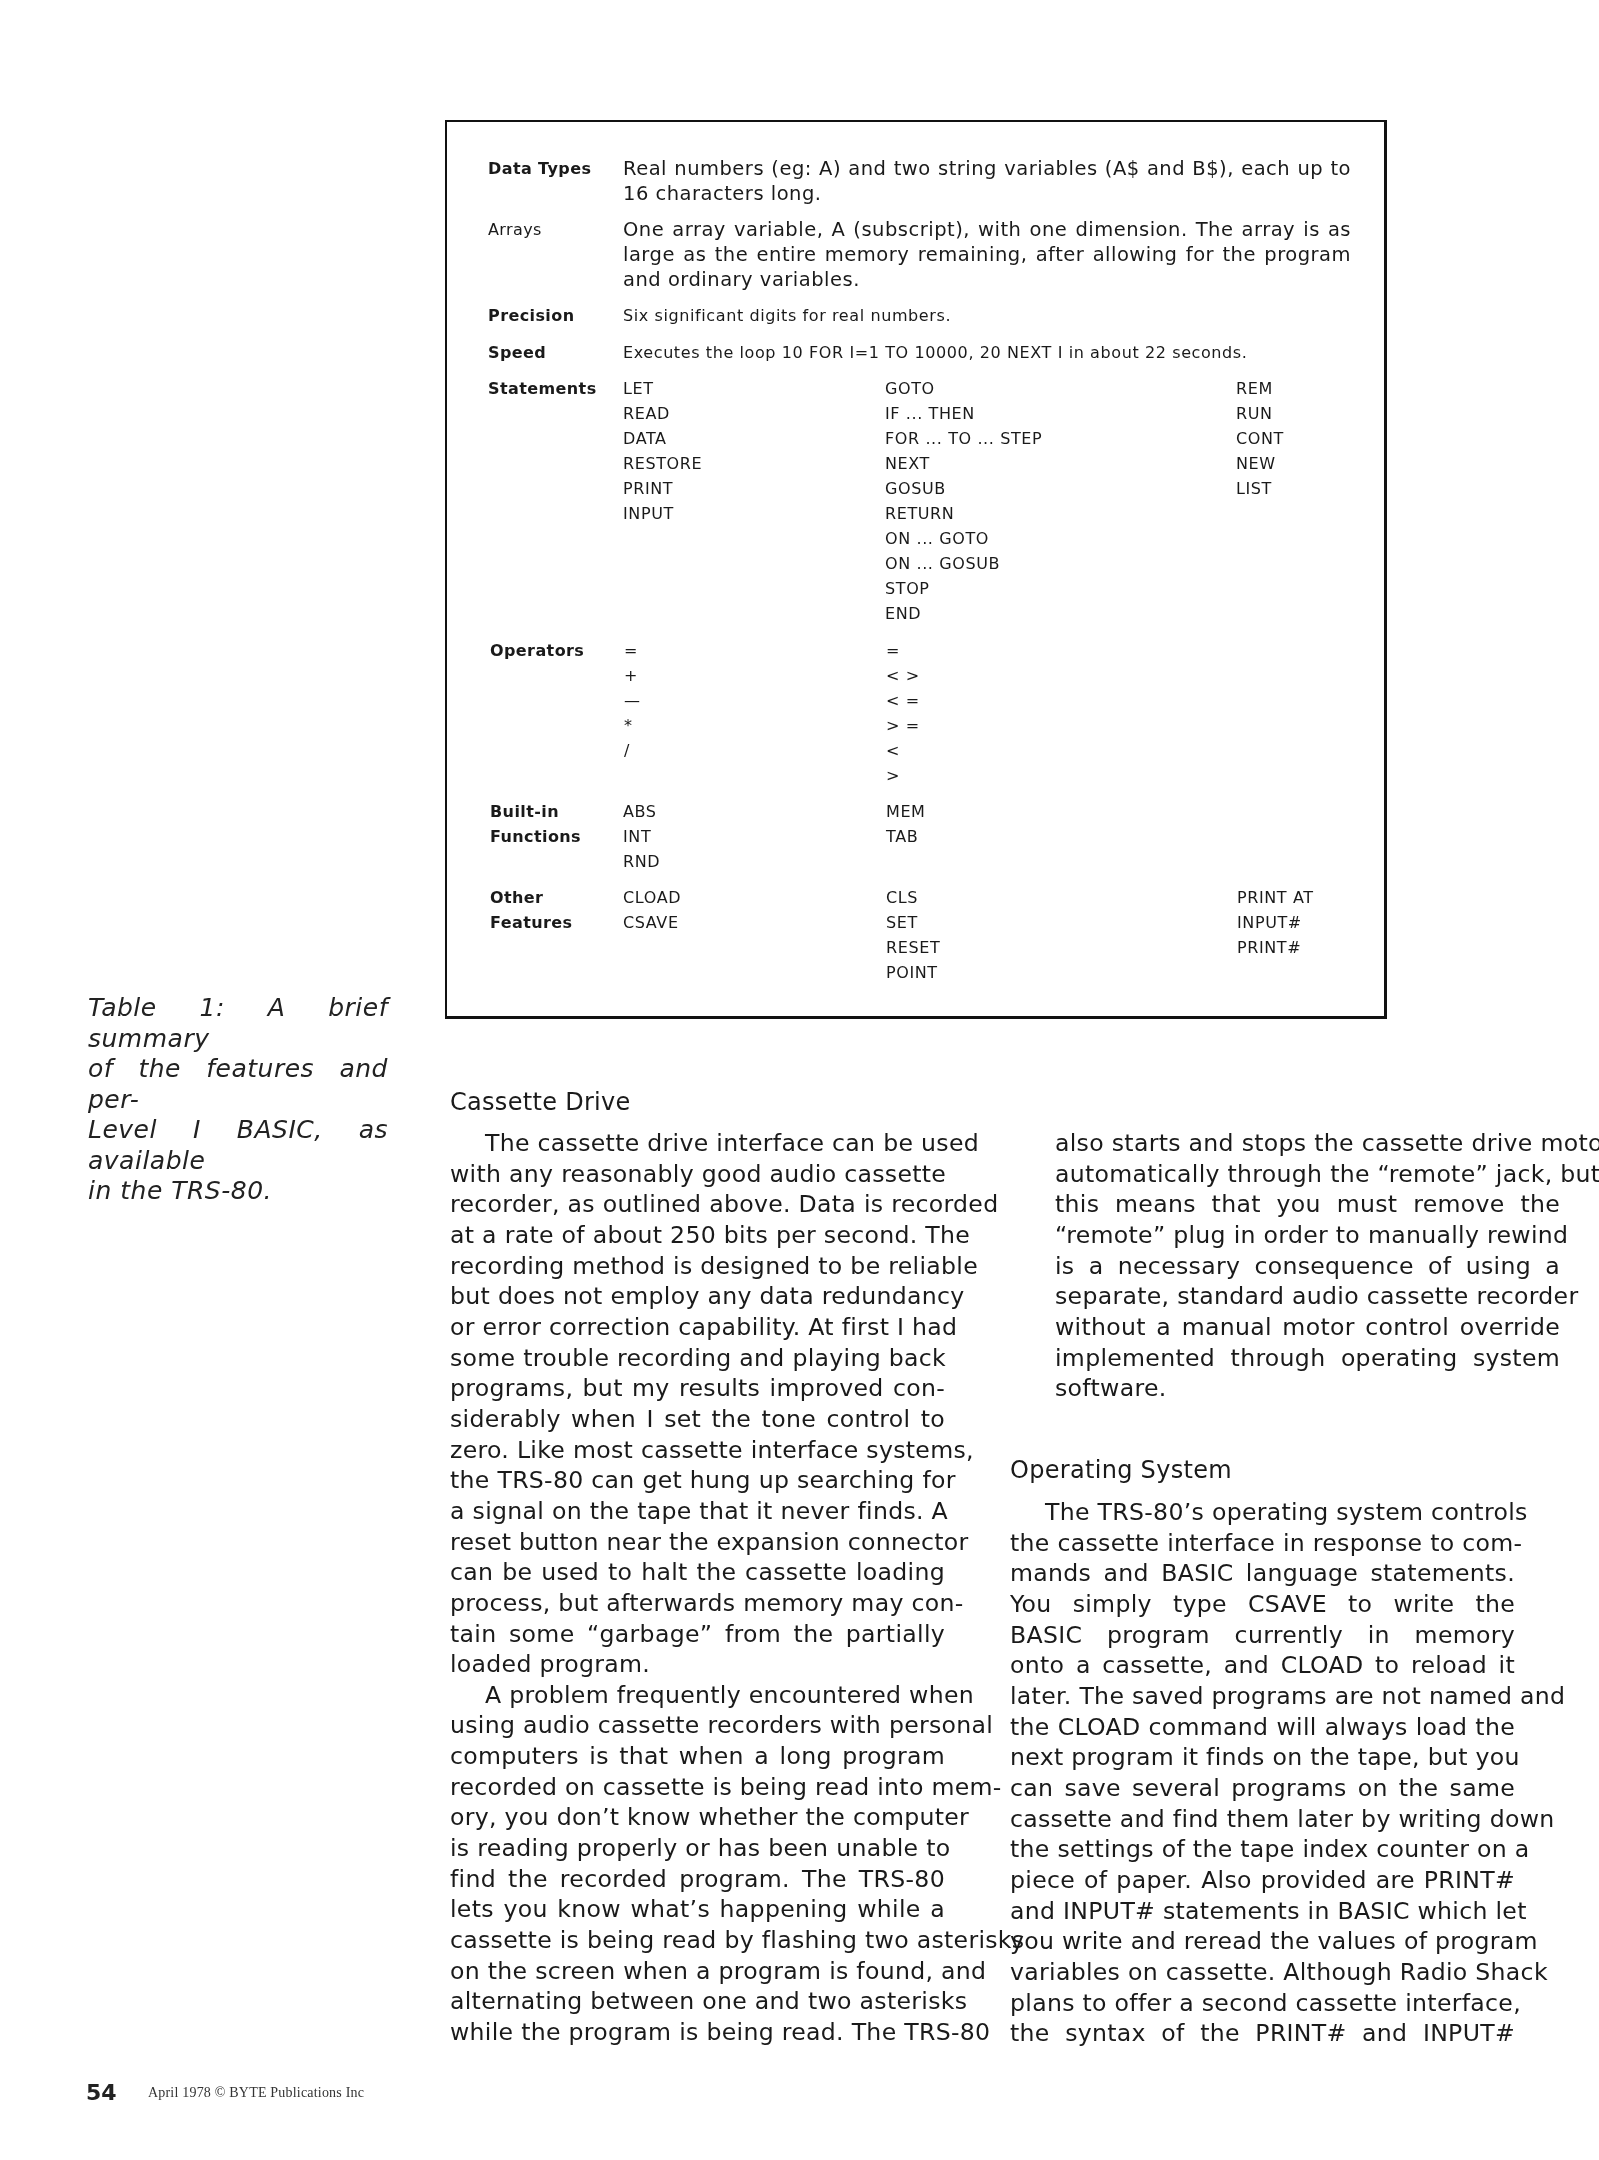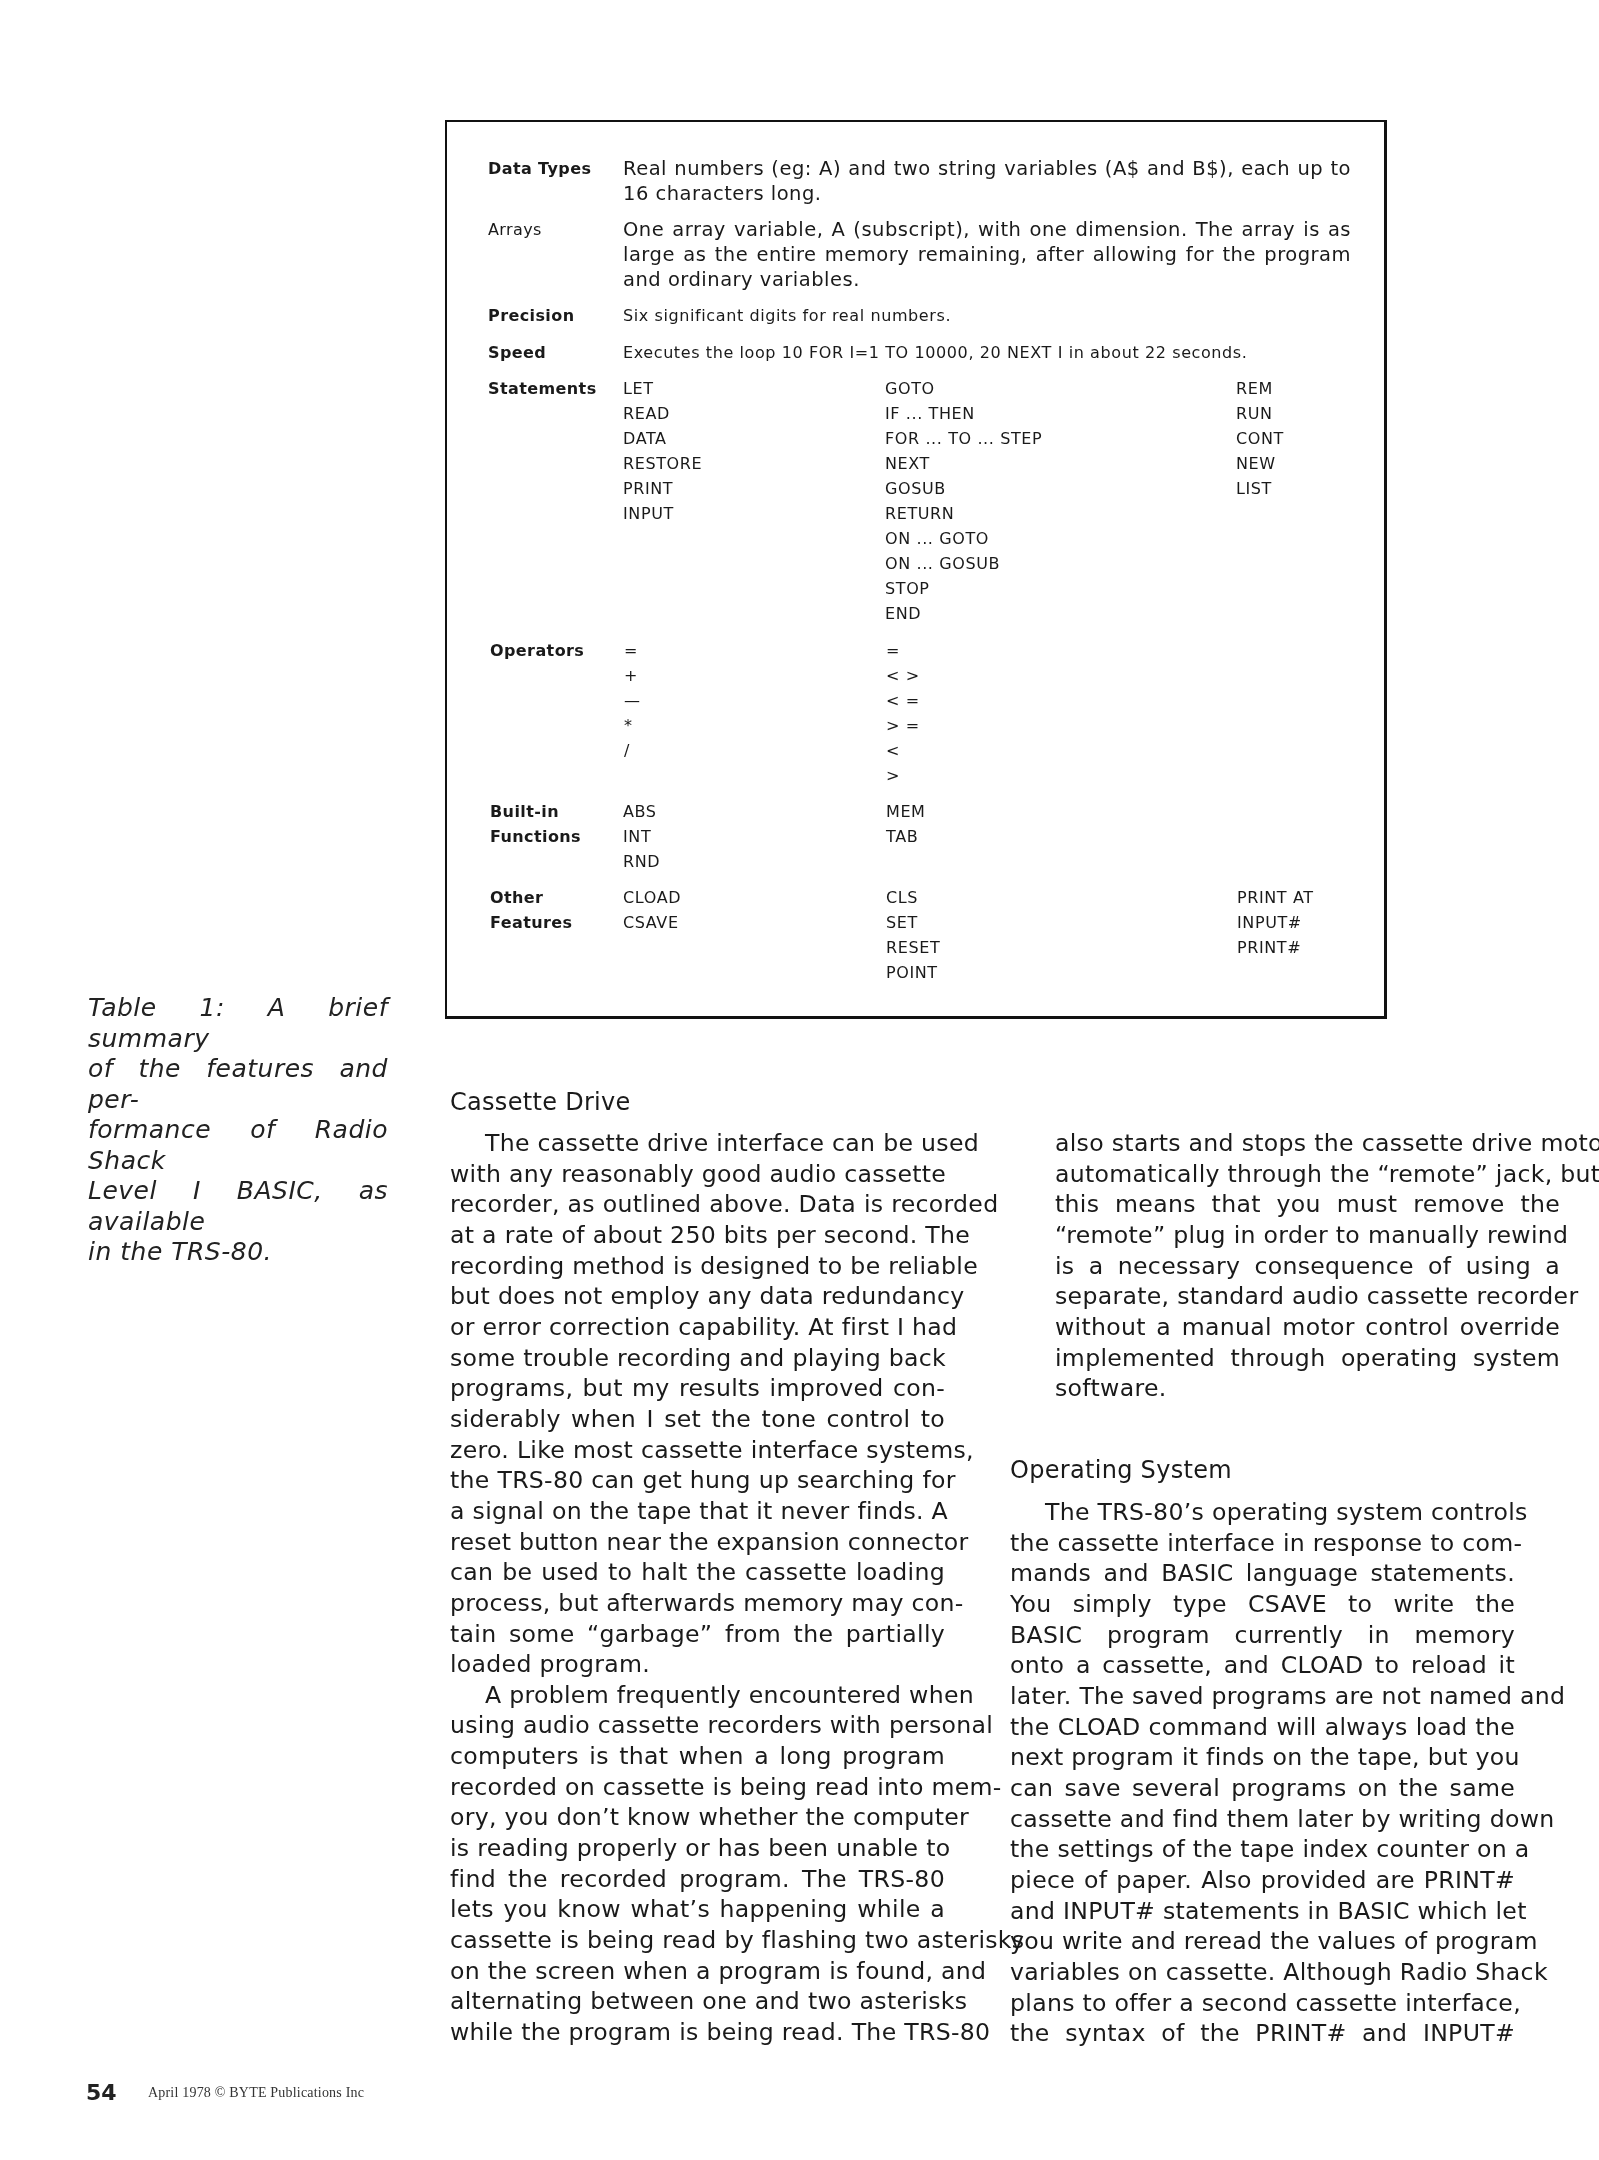--- a/index.html
+++ b/index.html
@@ -21,21 +21,20 @@
   .col span.indent { text-indent:35px; }
   .footer-page { position:absolute; left:86px; top:2080px; font-size:22px; font-weight:bold; color:#222; }
   .footer-credit { position:absolute; left:148px; top:2085px; font-size:14px; color:#333; letter-spacing:0.2px;font-family:Liberation Serif, serif; }
 </style>
 </head>
 <body>
 
 <div class="caption">
   <span>Table 1: A brief summary</span>
   <span>of the features and per-</span>
-  <span>formance of Radio Shack</span>
   <span>Level I BASIC, as available</span>
   <span class="last">in the TRS-80.</span>
 </div>
 
 <div id="table-box"></div>
 
 <div class="tline tlabel" style="left:488px;top:156px;">Data Types</div>
 <div class="tdesc" style="left:623px;top:156px;width:728px;">
   <div style="text-align-last:justify">Real numbers (eg: A) and two string variables (A$ and B$), each up to</div>
   <div>16 characters long.</div>

